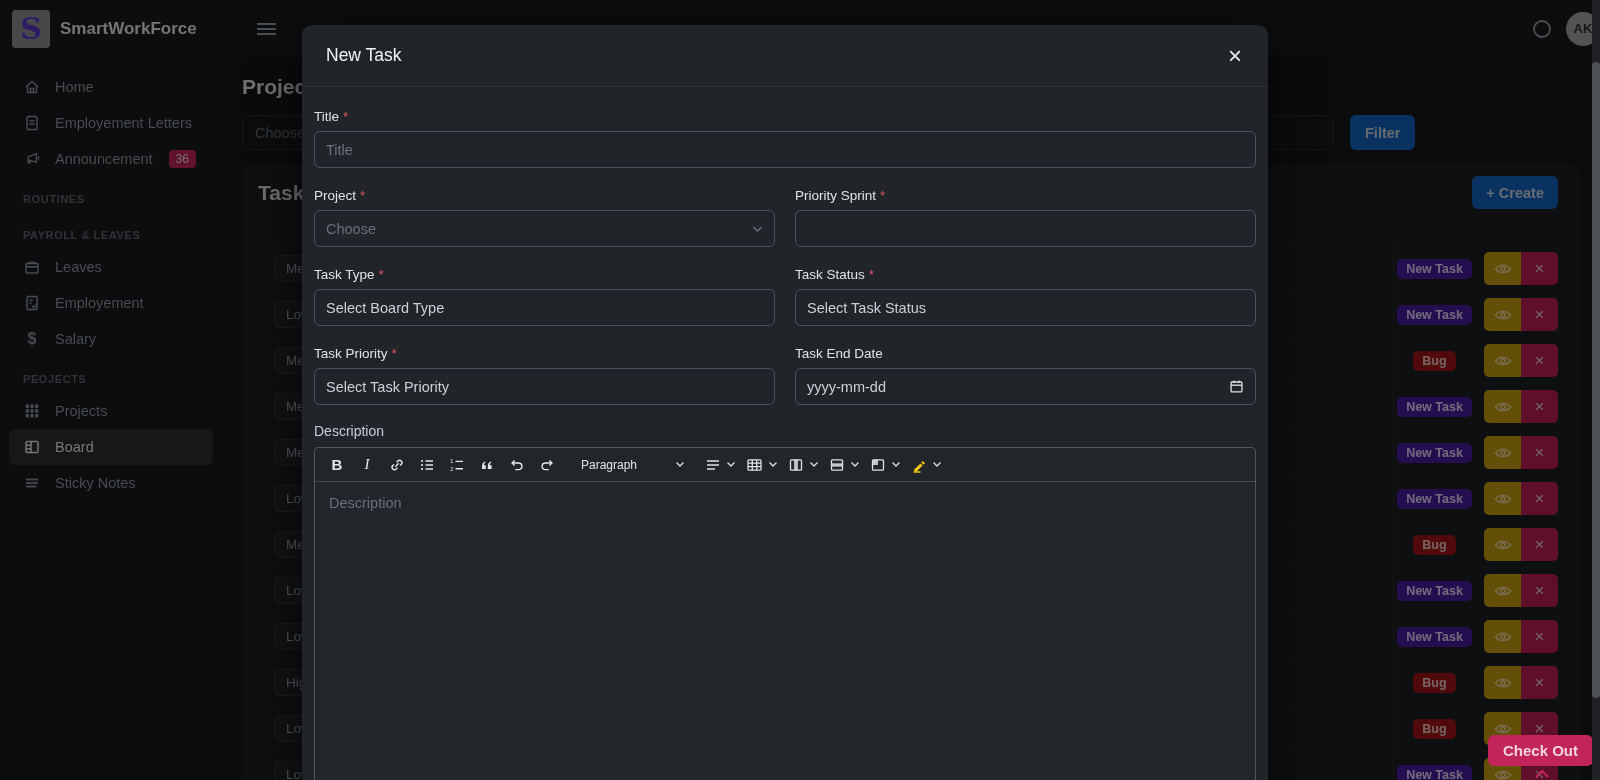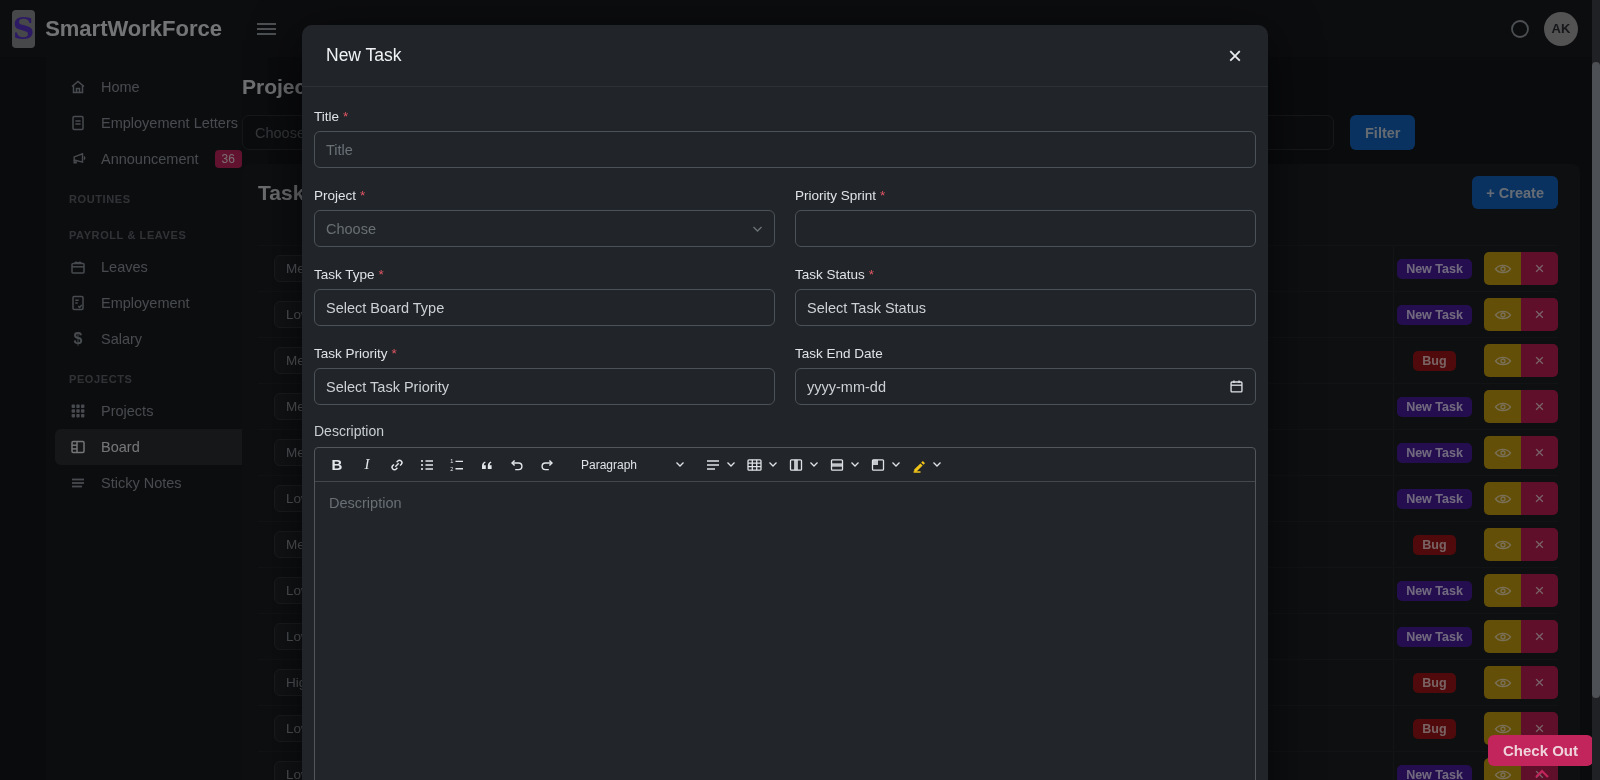--- a/index.html
+++ b/index.html
@@ -10,27 +10,27 @@
   html,body{width:1600px;height:780px;overflow:hidden;}
   body{
     position:relative; background:#15171a; color:#c9ced4;
     font-family:"Liberation Sans", sans-serif; font-size:14px;
   }
   
   .topbar{position:absolute;top:0;left:0;right:0;height:57px;background:#191b1f;display:flex;align-items:center;z-index:1;}
   .brand{width:222px;display:flex;align-items:center;gap:10px;padding-left:12px;flex:none;}
   .logo{width:38px;height:38px;background:#8f9093;border-radius:4px;display:grid;place-items:center;
         font-family:"DejaVu Serif", serif;font-weight:bold;font-size:30px;color:#5b34c8;line-height:1;}
-  .brand-name{color:#e6e8ea;font-weight:bold;font-size:22px;}
+  .brand-name{color:#e6e8ea;font-weight:bold;font-size:17px;}
   .hamburger{margin-left:31px;background:none;border:none;cursor:pointer;padding:4px;}
-  .top-right{margin-left:auto;display:flex;align-items:center;gap:14px;padding-right:22px;}
+  .top-right{margin-left:auto;display:flex;align-items:center;gap:14px;padding-right:0;}
   .circle-btn{background:none;border:none;cursor:pointer;display:grid;place-items:center;}
   .avatar{width:34px;height:34px;border-radius:50%;background:#a6a6a8;color:#2c2e33;font-weight:bold;font-size:13px;display:grid;place-items:center;}
   
-  .sidebar{position:absolute;top:57px;left:0;bottom:0;width:222px;background:#191b1f;padding-top:12px;z-index:1;margin-left:46px;}
+  .sidebar{position:absolute;top:57px;left:0;bottom:0;width:222px;background:#191b1f;padding-top:12px;z-index:1;}
   .side-item{height:36px;display:flex;align-items:center;gap:14px;margin:0 9px;padding:0 14px;border-radius:6px;color:#8f959c;font-size:14.5px;cursor:pointer;}
   .side-item.active{background:#2a2e33;color:#e8eaed;}
   .sicon{width:18px;height:18px;display:grid;place-items:center;flex:none;}
   .sicon svg{display:block;}
   .dollar{font-size:16px;font-weight:bold;}
   .count-badge{background:var(--checkout);color:#f4dbe3;font-size:12px;font-weight:normal;padding:2px 7px;border-radius:4px;margin-left:2px;}
   .side-section{padding:16px 0 8px 23px;font-size:11px;font-weight:bold;letter-spacing:.6px;color:#61666c;}
   
   .content{position:absolute;left:222px;top:57px;right:0;bottom:0;padding:14px 20px 0 20px;z-index:1;}
   .page-title{font-size:21px;font-weight:bold;color:#dde1e5;margin:4px 0 16px 0;}

